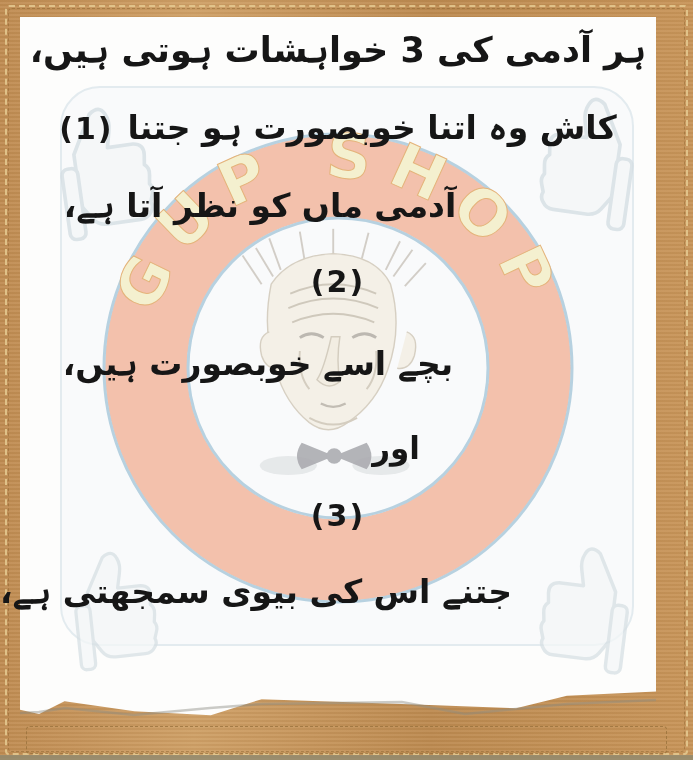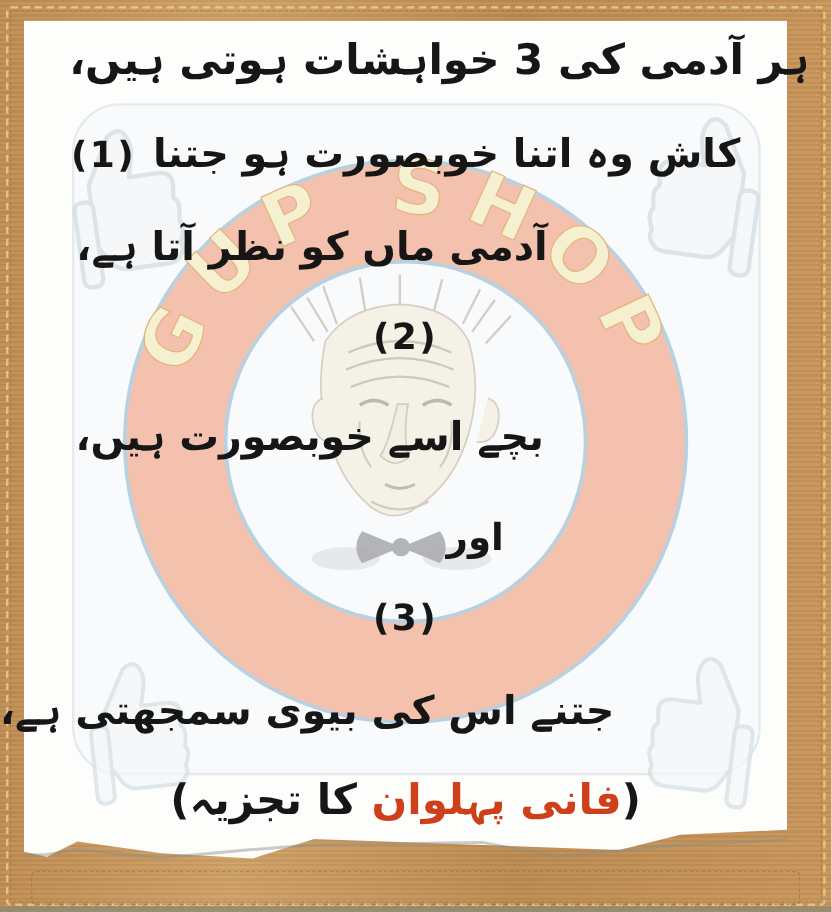--- a/index.html
+++ b/index.html
@@ -34,21 +34,21 @@
   .face-svg{position:absolute; left:233px; top:222px; width:210px; height:258px;}
 
   
   .line{
     position:absolute; left:20px; width:636px;
     display:flex; justify-content:center; align-items:baseline; gap:14px;
     color:#161616; font-weight:bold; direction:ltr;
   }
   .urdu{direction:rtl; unicode-bidi:isolate; white-space:nowrap; letter-spacing:.5px;}
   .marker{font-size:30px; color:#161616; letter-spacing:2px;}
-  .l-intro   {top:30px;  font-size:35px;margin-left:28px;}
+  .l-intro   {top:30px;  font-size:35px;}
   .l-w1a     {top:108px; font-size:33px;}
   .l-w1b     {top:186px; font-size:33px; transform:translateX(-78px);}
   .l-w2a     {top:264px; font-size:33px;}
   .l-w2b     {top:344px; font-size:33px; transform:translateX(-80px);}
   .l-and     {top:430px; font-size:31px; transform:translateX(58px);}
   .l-w3a     {top:498px; font-size:33px;}
   .l-w3b     {top:572px; font-size:33px; transform:translateX(-82px);}
   .l-credit  {top:646px; font-size:35px;}
   .hl-red{color:#c63418;}
   .hl-orange{color:#e0861f;}
@@ -176,23 +176,20 @@
     <span class="urdu">اور</span>
   </div>
 
   <div class="line l-w3a">
     <span class="marker">(3)</span>
   </div>
   <div class="line l-w3b">
     <span class="urdu">جتنے اس کی بیوی سمجھتی ہے،</span>
   </div>
 
-  <div class="line l-credit">
-    <span class="urdu"><span>(</span><span class="credit-name">فانی پہلوان</span><span> کا تجزیہ</span><span>)</span></span>
-  </div>
 
   <svg class="edge-line" viewBox="0 0 636 34" preserveAspectRatio="none">
     <polyline points="0,23 19,22 45,18 114,25 190,18 242,14 382,12 445,24 547,14 636,10" fill="none" stroke="#8e8e85" stroke-width="2.5"></polyline>
   </svg>
 
   <div class="band-stitch"></div>
   <div class="band-bottom-strip"></div>
 </div>
 
 </body></html>

